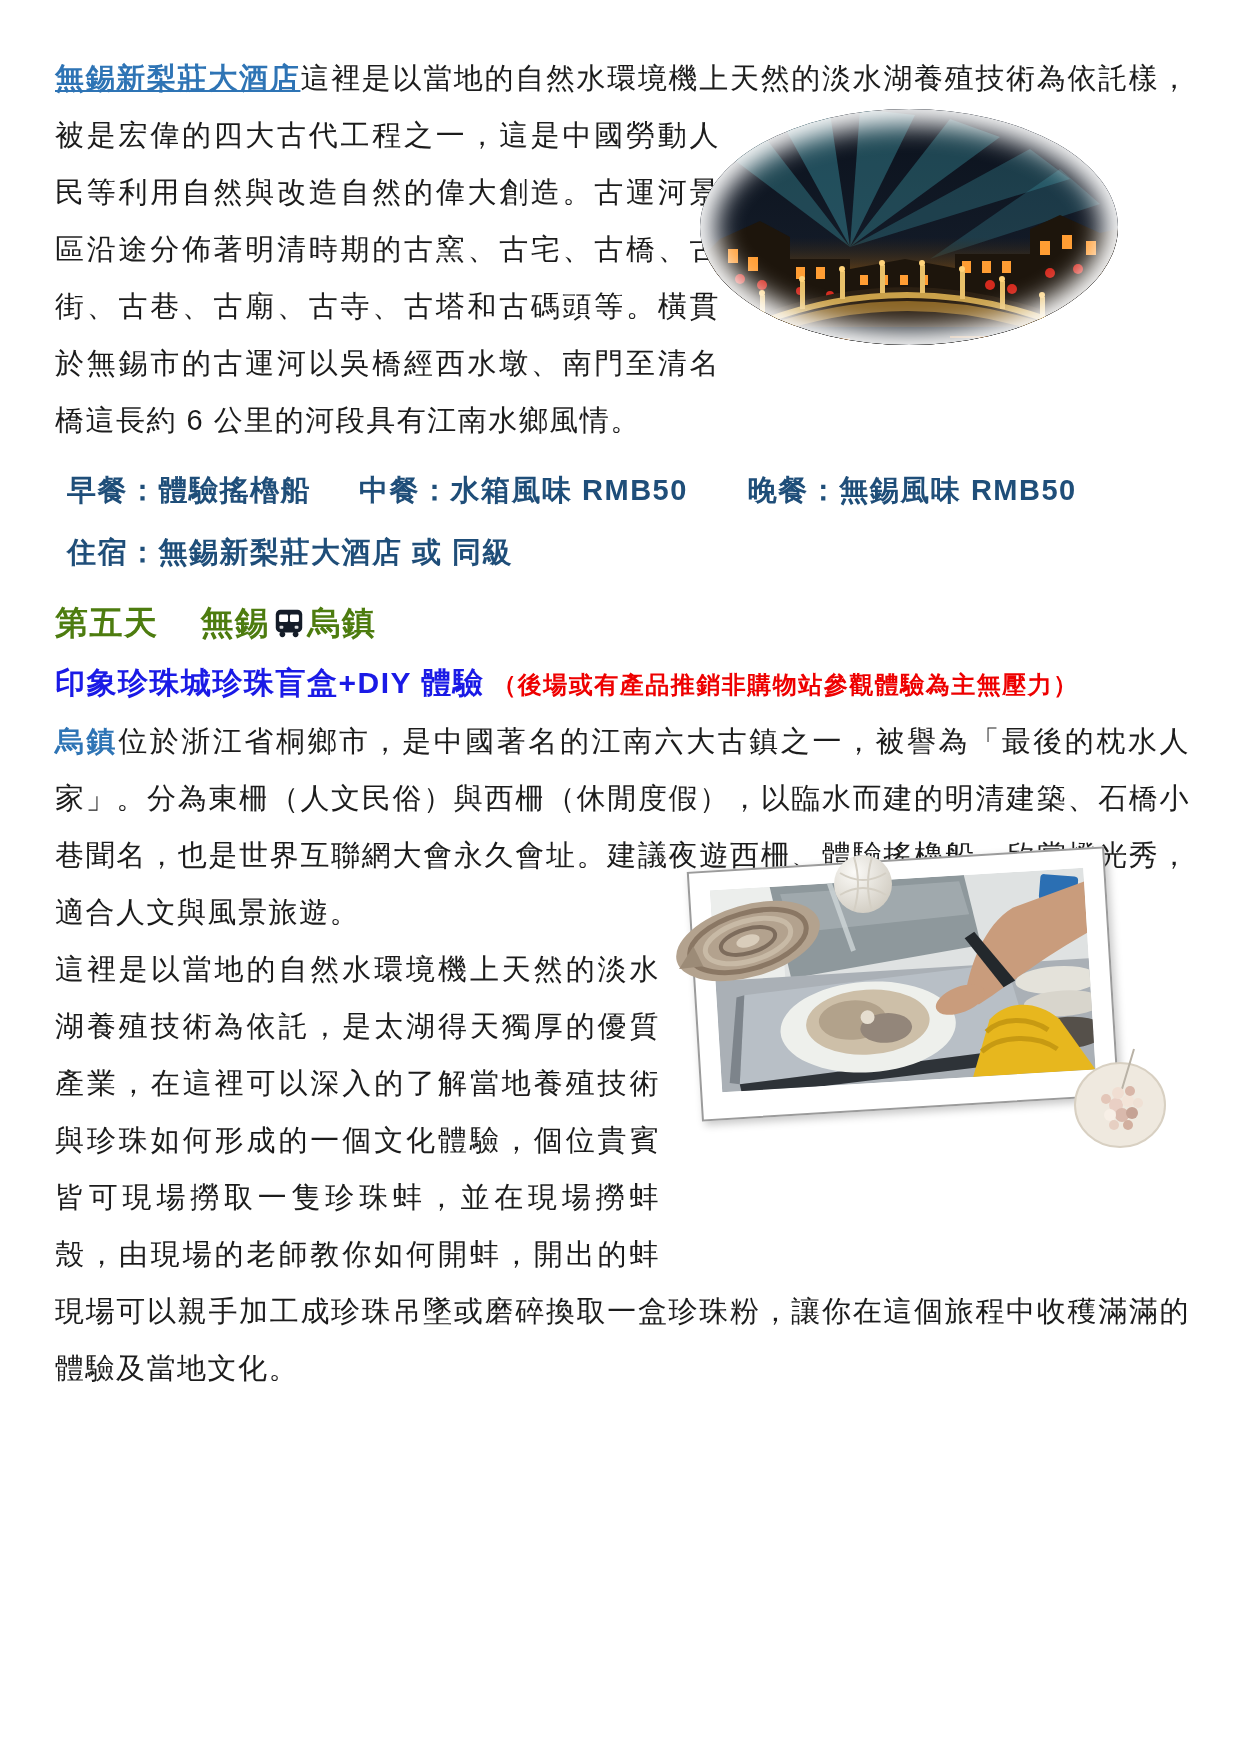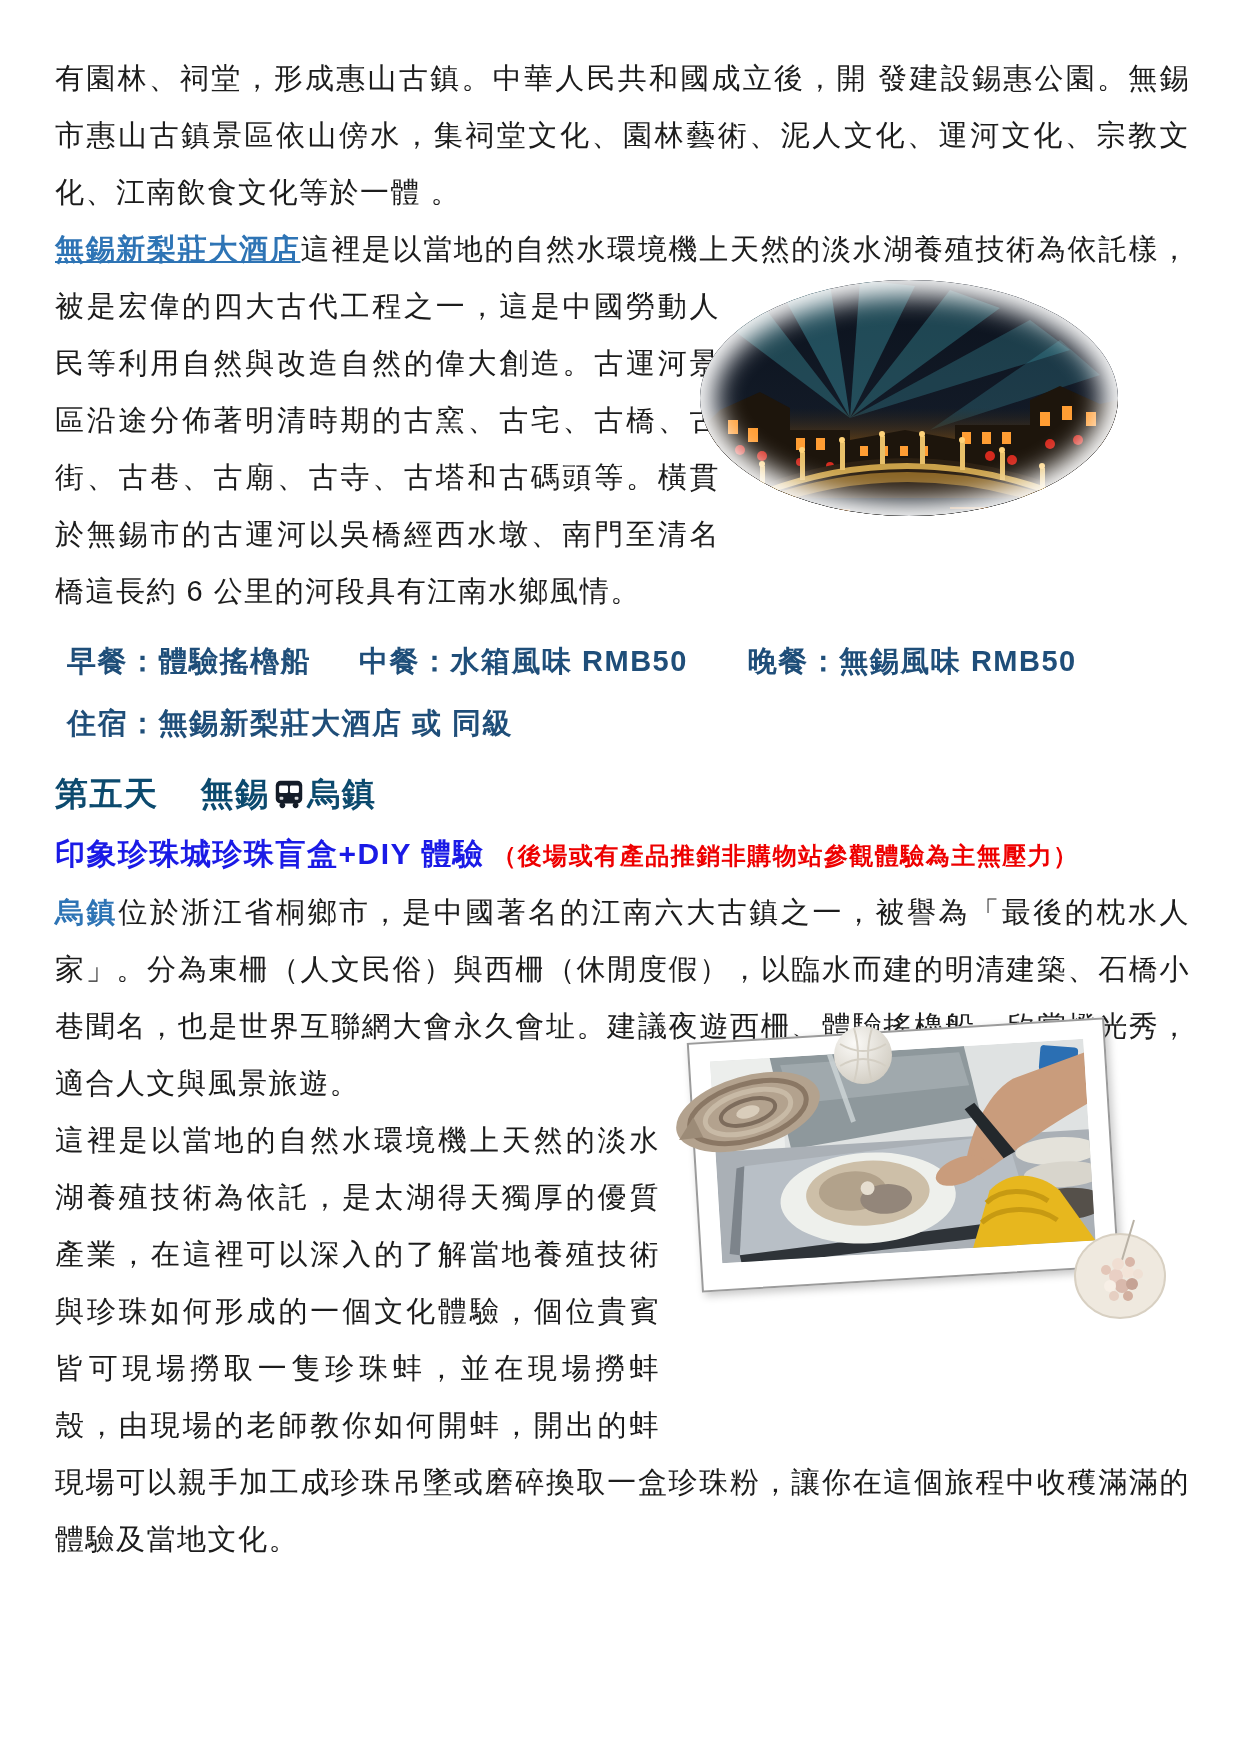--- a/index.html
+++ b/index.html
@@ -27,21 +27,21 @@
   .oval-photo svg{display:block;width:100%;height:100%;}
   .oval-photo::after{content:"";position:absolute;inset:0;border-radius:50%;box-shadow:inset 0 0 26px 15px #ffffff;}
 
   
   .meals{color:#1F4E79;font-weight:bold;margin-top:10px;padding-left:12px;line-height:62px;}
   .meal-row span{display:inline-block;}
   .meal-lunch{margin-left:48px;text-align:right;}
   .meal-dinner{margin-left:60px;}
 
   
-  .day-heading{display:flex;align-items:center;font-size:33px;font-weight:bold;color:#0c4a6e;margin-top:12px;line-height:56px;}
+  .day-heading{display:flex;align-items:center;font-size:33px;font-weight:bold;color:#4d7c0f;margin-top:12px;line-height:56px;}
   .day-gap{width:42px;}
   .bus-icon{width:34px;height:34px;margin:0 2px;}
 
   
   .diy-heading{margin-top:4px;line-height:56px;white-space:nowrap;}
   .diy-title{color:#1A1AE6;font-weight:bold;font-size:30px;}
   .diy-note{color:#EE0000;font-weight:bold;font-size:24px;margin-left:8px;}
 
   
   .float-pearl{float:right;width:530px;height:338px;position:relative;}
@@ -58,23 +58,20 @@
   .decor svg{display:block;width:100%;height:100%;}
   .decor-shell{left:-6px;top:42px;width:160px;height:100px;}
   .decor-ball{left:158px;top:4px;width:62px;height:62px;}
   .decor-pendant{right:-14px;bottom:-12px;width:96px;height:104px;}
 </style>
 </head>
 <body>
 
 <div class="page">
 
-  <p>
-    <span>有園林、祠堂，形成惠山古鎮。中華人民共和國成立後，開 發建設錫惠公園。無錫市惠山古鎮景區依山傍水，集祠堂文化、園林藝術、泥人文化、運河文化、宗教文化、江南飲食文化等於一體 。</span>
-  </p>
 
   <p>
     <span class="link-title">無錫新梨莊大酒店</span><span>這裡是以當地的自然水環境機上天然的淡水湖養殖技術為依託</span><span class="float-night">
       <span class="oval-photo">
         <svg viewBox="0 0 418 236" preserveAspectRatio="none">
           <defs>
             <linearGradient id="sky" x1="0" y1="0" x2="0" y2="1">
               <stop offset="0" stop-color="#0b121d"></stop>
                 <stop offset="0.7" stop-color="#141c29"></stop>
                 <stop offset="1" stop-color="#20180f"></stop>

